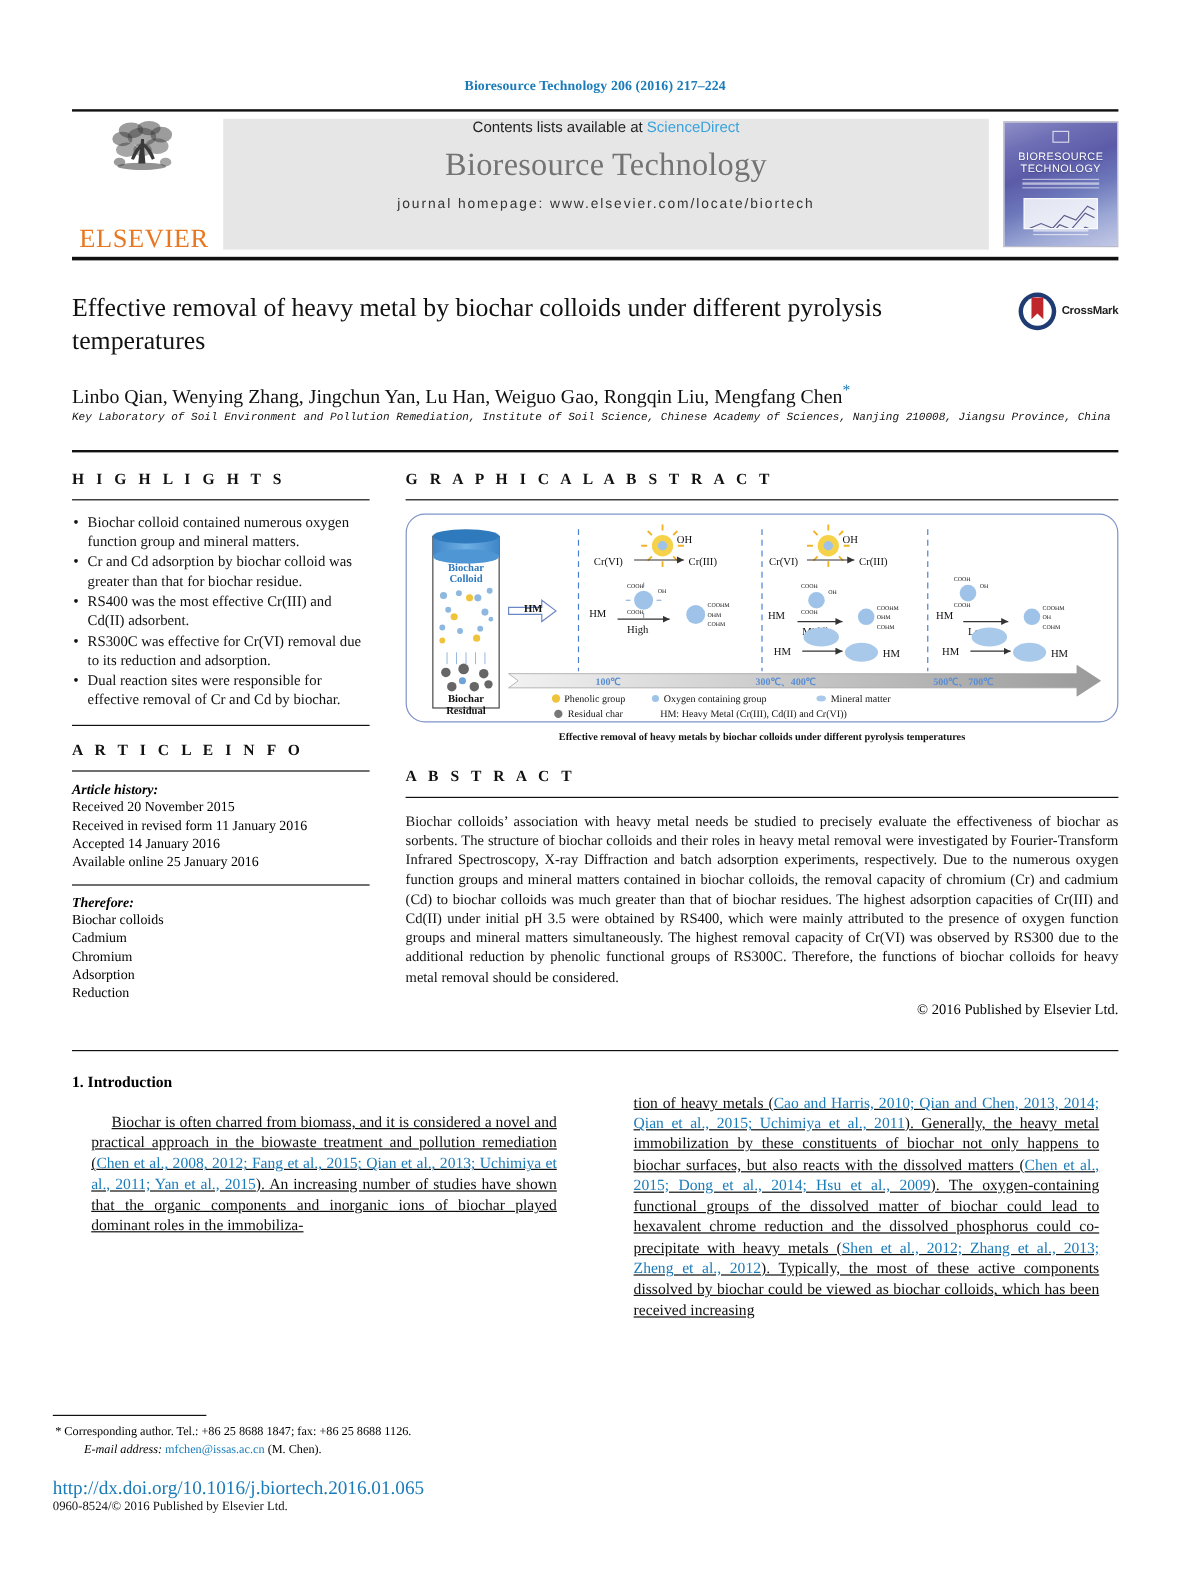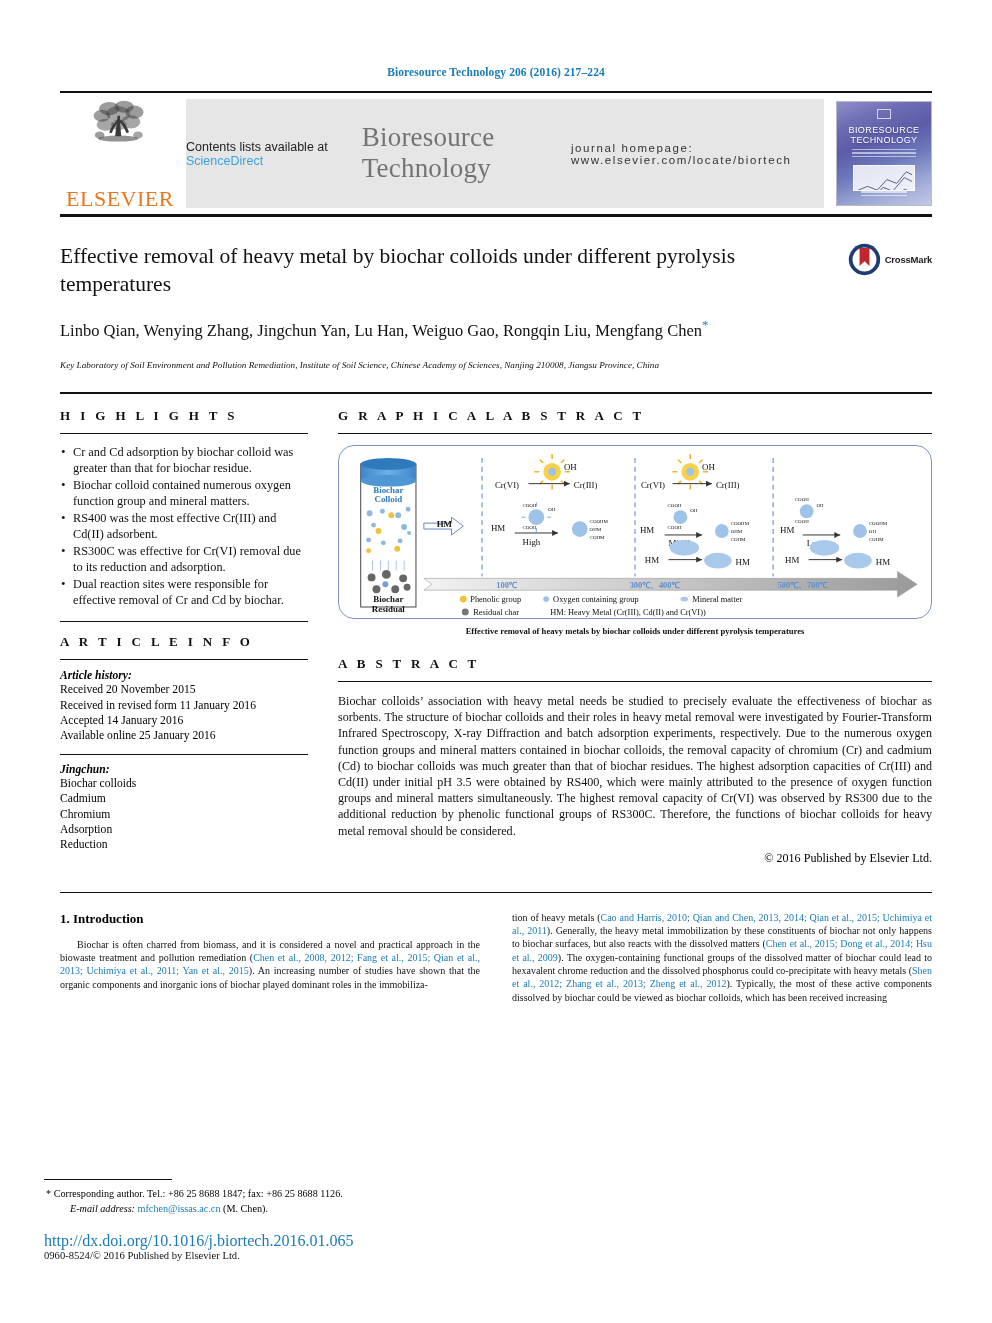--- a/index.html
+++ b/index.html
@@ -45,23 +45,23 @@
   .elsevier-word {
     font-family: "Liberation Serif", serif;
     font-size: 22px; letter-spacing: .5px;
     color: #E87722; font-weight: normal;
     line-height: 1; margin-top: 1px;
   }
   .journal-band {
     flex: 1 1 auto;
     background: #e6e6e6;
     margin: 6px 8px 6px 6px;
-    display: flex; flex-direction: row;
+    display: flex; flex-direction: column;
     align-items: center; justify-content: flex-start;
-    gap: 14px;
+    gap: 2px;
   }
   .contents-line { font-size: 12.5px; color: #222; font-family: "Liberation Sans", sans-serif; }
   .contents-line .sd { color: #3aa3dd; }
   .journal-name {
     font-family: "Liberation Serif", serif;
     font-size: 27px; color: #737373; letter-spacing: .2px;
     margin: 7px 0 9px;
   }
   .homepage {
     font-family: "Liberation Sans", sans-serif;
@@ -98,22 +98,22 @@
     font-family: "Liberation Serif", serif;
     font-size: 21.5px; line-height: 1.3; font-weight: normal;
     color: #111; margin: 0; max-width: 760px;
   }
   .authors {
     margin-top: 18px; font-size: 16.5px; color:#111;
     font-family:"Liberation Serif", serif;
   }
   .authors .star { color:#1a7bb9; font-size: 13px; vertical-align: super; }
   .affil {
-    margin-top: 20px; font-size: 9.2px; font-style: italic; color:#111;
-    font-family:Liberation Serif, serif;
+    margin-top: 2px; font-size: 9.2px; font-style: italic; color:#111;
+    font-family:Liberation Mono, monospace;
   }
   .crossmark {
     position: absolute; right: 0; top: 0;
     display: flex; align-items: center; gap: 4px; justify-content: center;
   }
   .cm-badge { width: 33px; height: 33px; }
   .cm-text {
     font-family:"Liberation Sans", sans-serif; font-size: 9.5px;
     font-weight: bold; color:#222; letter-spacing:-.2px;
   }
@@ -169,21 +169,21 @@
   .ga-caption {
     margin-top: 7px; text-align:center;
     font-size: 8.6px; font-weight: bold; line-height: 1.35; color:#111;
   }
 
   
   .body-rule { border-top: 1.8px solid #111; margin-top: 26px; }
   .body-cols { display:flex; gap: 32px; margin-top: 18px; }
   .bcol { flex: 1 1 0; }
   h2.sec-title { font-size: 13px; font-weight: bold; margin: 0 0 11px; font-family:"Liberation Serif", serif;}
-  p.body { font-size: 10px; line-height: 1.33; text-align: justify; margin: 0; text-indent: 17px; color:#111;}
+  p.body { font-size: 13px; line-height: 1.33; text-align: justify; margin: 16px; text-indent: 17px; color:#111;text-decoration:underline;}
   .cite { color: #1a7bb9; }
 
   .footnote-wrap { position: absolute; left: 44px; bottom: 62px; width: 420px; }
   .fn-rule { border-top: 1px solid #111; width: 128px; margin-bottom: 7px; }
   .fn { font-size: 10.2px; line-height: 1.4; padding-left: 14px; text-indent: -12px; }
   .fn .mail { font-style: italic; }
   .fn a, .link { color:#1a7bb9; text-decoration: none; }
   .doi-block { margin-top: 16px; }
   .doi { font-size: 16px; color:#1a7bb9; }
   .issn { font-size: 10.6px; color:#111; }
@@ -272,39 +272,39 @@
   </div>
 
   <div class="rule-top"></div>
 
   <div class="cols">
 
     <div class="col-left">
       <div class="sec-label">H I G H L I G H T S</div>
       <div class="sec-rule"></div>
       <ul class="highlights">
+        <li>Biochar colloid contained numerous oxygen function group and mineral matters.</li>
         <li>Cr and Cd adsorption by biochar colloid was greater than that for biochar residue.</li>
-        <li>Biochar colloid contained numerous oxygen function group and mineral matters.</li>
         <li>RS400 was the most effective Cr(III) and Cd(II) adsorbent.</li>
         <li>RS300C was effective for Cr(VI) removal due to its reduction and adsorption.</li>
         <li>Dual reaction sites were responsible for effective removal of Cr and Cd by biochar.</li>
       </ul>
       <div class="hr-thin"></div>
 
       <div class="ai-gap"></div>
       <div class="sec-label">A R T I C L E    I N F O</div>
       <div class="sec-rule"></div>
       <div class="ai-head">Article history:</div>
       <div class="ai-line">Received 20 November 2015</div>
       <div class="ai-line">Received in revised form 11 January 2016</div>
       <div class="ai-line">Accepted 14 January 2016</div>
       <div class="ai-line">Available online 25 January 2016</div>
 
       <div class="kw-rule"></div>
-      <div class="ai-head" style="margin-top:0">Jingchun:</div>
+      <div class="ai-head" style="margin-top:0">Therefore:</div>
       <div class="ai-line">Biochar colloids</div>
       <div class="ai-line">Cadmium</div>
       <div class="ai-line">Chromium</div>
       <div class="ai-line">Adsorption</div>
       <div class="ai-line">Reduction</div>
     </div>
 
     <div class="col-right">
       <div class="sec-label">G R A P H I C A L   A B S T R A C T</div>
       <div class="sec-rule"></div>

